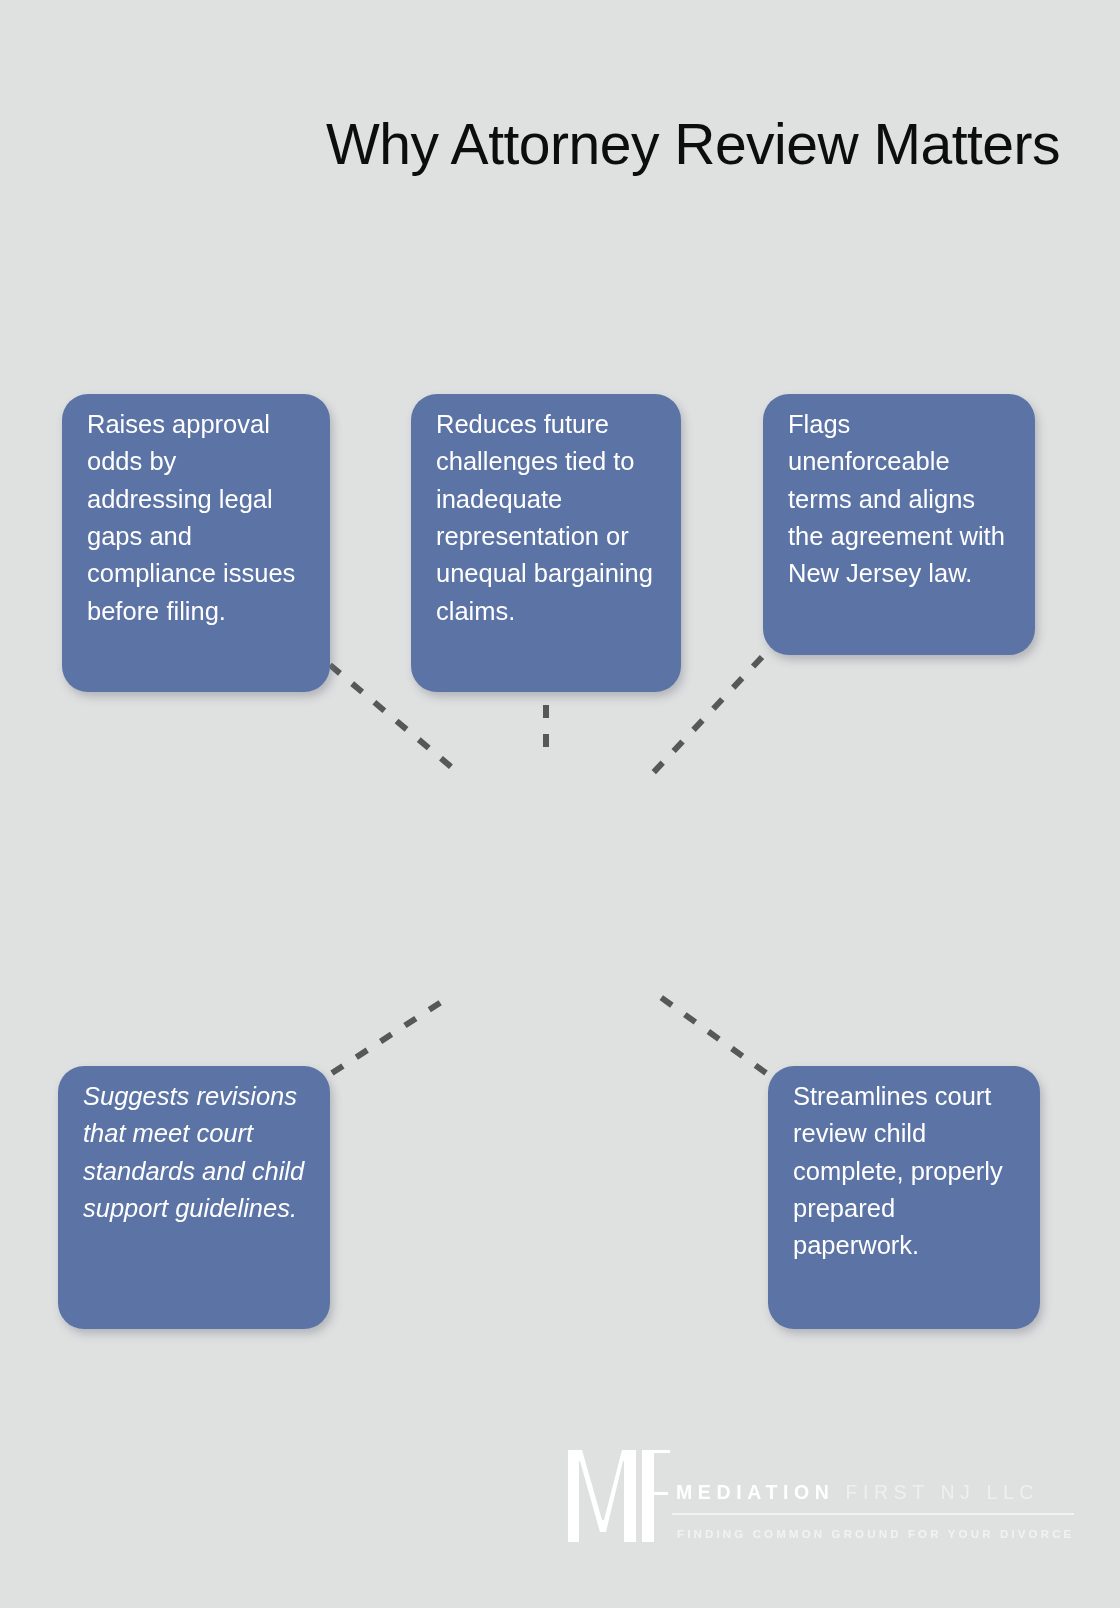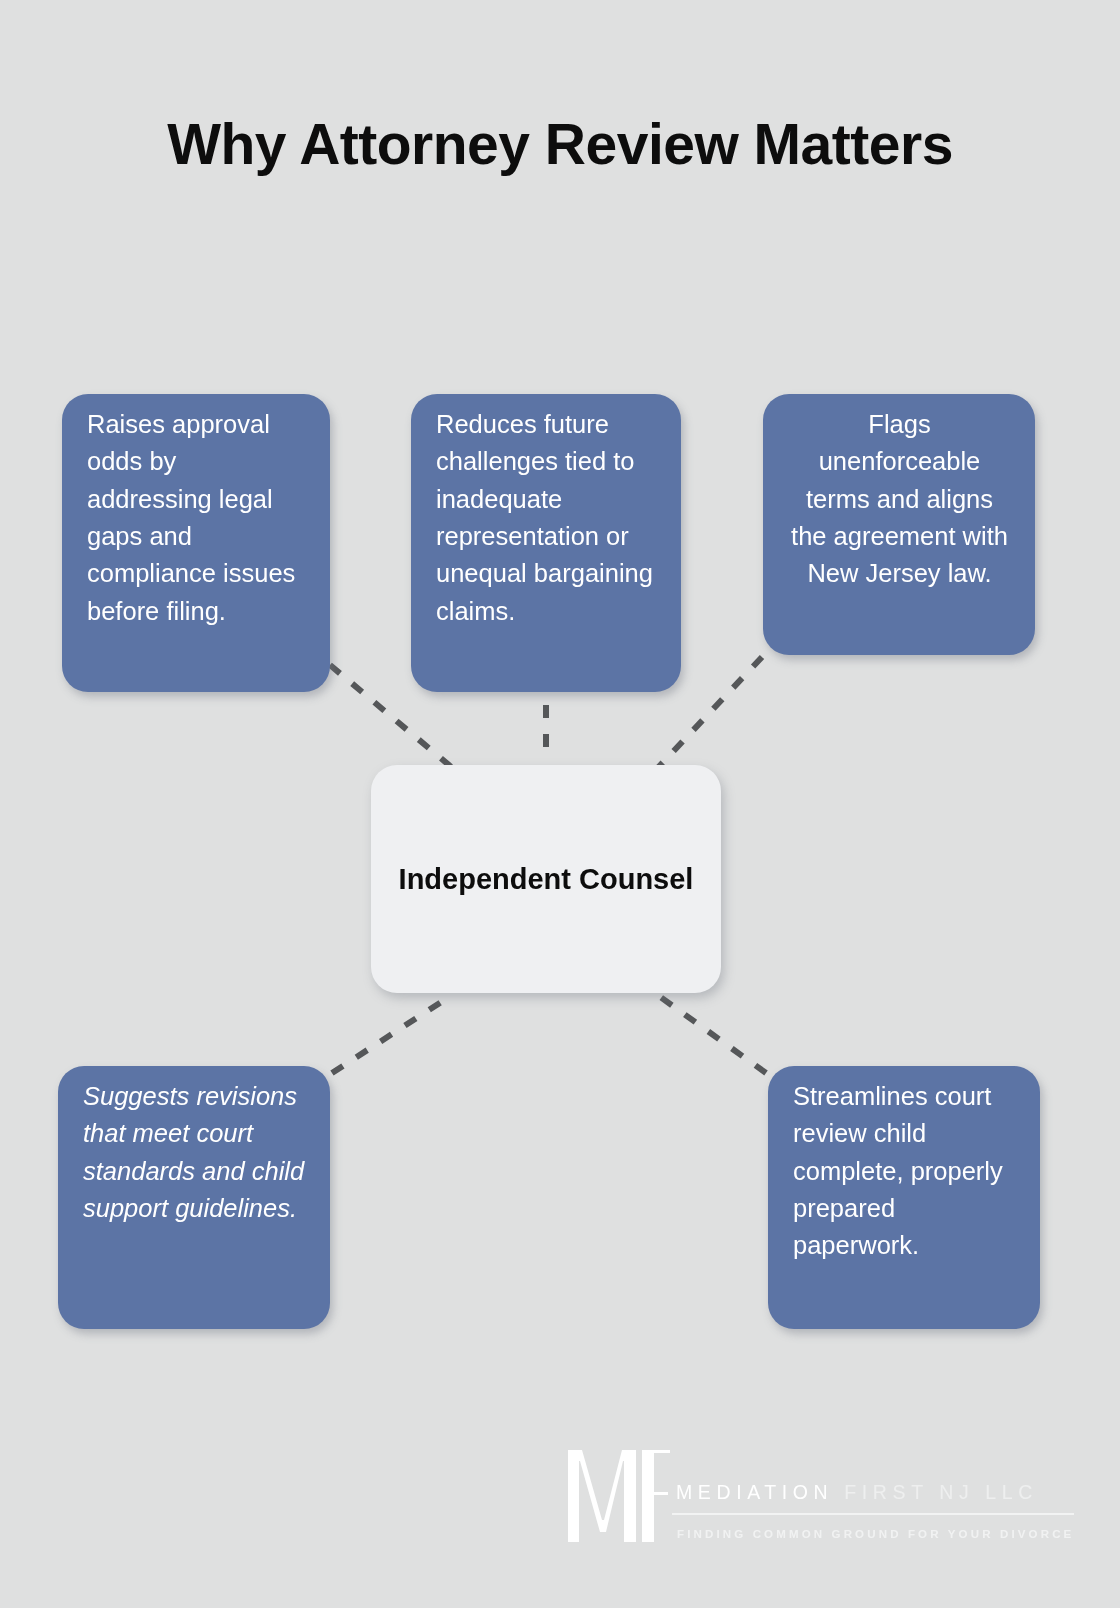--- a/index.html
+++ b/index.html
@@ -18,24 +18,24 @@
     height: 1608px;
     background: #dfe0e0;
   }
 
   
   .title {
     position: absolute;
     left: 60px;
     top: 104px;
     width: 1000px;
-    text-align: center;
+    text-align: right;
     font-size: 57px;
     line-height: 1.42;
-    font-weight: bold;
+    font-weight: normal;
     color: #0d0d0d;
     letter-spacing: -0.5px;
   }
   .title .line { display: block; }
 
   
   #connectors {
     position: absolute;
     left: 0; top: 0;
     width: 1120px;
@@ -51,21 +51,21 @@
     box-shadow: 3px 5px 9px rgba(120,125,135,0.42);
     color: #ffffff;
     font-size: 25.5px;
     line-height: 1.465;
     padding: 12px 24px 26px 25px;
     overflow: hidden;
   }
 
   .card-1 { left: 62px;  top: 394px;  width: 268px; height: 298px; }
   .card-2 { left: 411px; top: 394px;  width: 270px; height: 298px; }
-  .card-3 { left: 763px; top: 394px;  width: 272px; height: 261px; text-align: center; }
+  .card-3 { left: 763px; top: 394px;  width: 272px; height: 261px; }
   .card-4 { left: 58px;  top: 1066px; width: 272px; height: 263px; font-style: italic; }
   .card-5 { left: 768px; top: 1066px; width: 272px; height: 263px; }
 
   
   .center-node {
     position: absolute;
     left: 371px;
     top: 765px;
     width: 350px;
     height: 228px;
@@ -110,21 +110,21 @@
   .logo-wordmark {
     white-space: nowrap;
     font-size: 19.5px;
     letter-spacing: 5.6px;
     line-height: 1;
     padding-bottom: 11px;
     padding-left: 4px;
   }
   .logo-wordmark .w-bold {
     color: #ffffff;
-    font-weight: normal;
+    font-weight: bold;
   }
   .logo-wordmark .w-light {
     color: #f0f1f1;
     font-weight: normal;
     opacity: 0.92;
   }
   .logo-rule {
     height: 2px;
     background: #f2f3f3;
     opacity: 0.95;
@@ -173,23 +173,20 @@
   </div>
 
   <div class="card card-4">
     <span>Suggests revisions that meet court standards and child support guidelines.</span>
   </div>
 
   <div class="card card-5">
     <span>Streamlines court review child complete, properly prepared paperwork.</span>
   </div>
 
-  <div class="center-node">
-    <span class="label">Independent Counsel</span>
-  </div>
 
   <div class="logo">
     <div class="logo-mark">
       <svg viewBox="0 0 106 100" width="106" height="100">
 
         <path fill="#ffffff" d="M2 8 L16 8 L36 78 L37 78 L37 90 L34 90 L14 19 L13 19 L13 100 L2 100 Z"></path>
         <path fill="#ffffff" d="M56 8 L70 8 L70 100 L58 100 L58 19 L57 19 L40 90 L37 90 L37 78 L38 78 Z"></path>
 
         <path fill="#ffffff" d="M76 8 L104 8 L104 11 L88 11 L88 50 L102 50 L102 53 L88 53 L88 100 L76 100 Z"></path>
       </svg>

